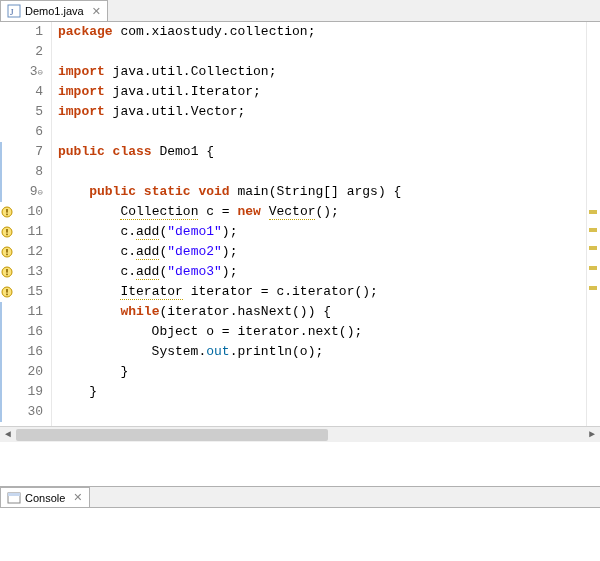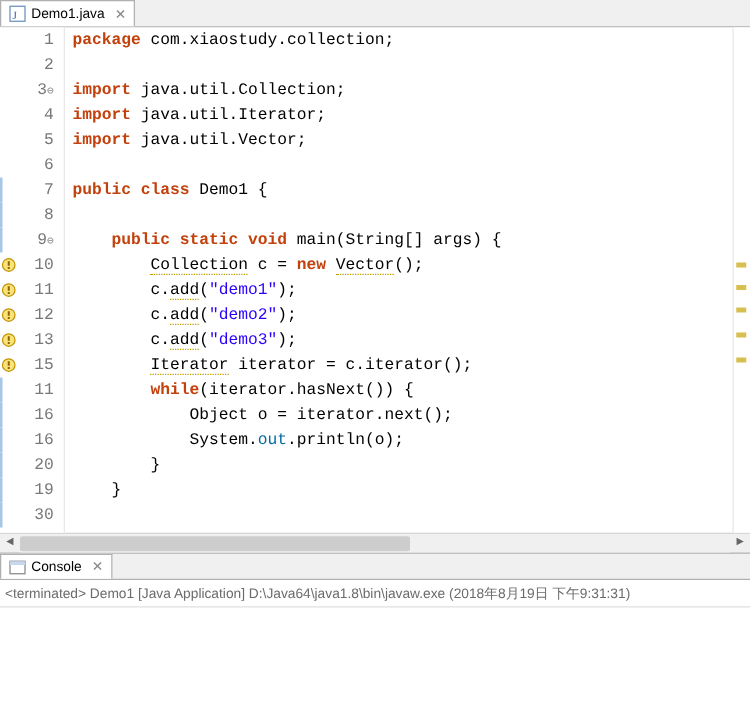--- a/index.html
+++ b/index.html
@@ -95,20 +95,21 @@
   .scroll-track { flex:1; height:14px; background:#f0f0f0; position:relative;}
   .scroll-thumb { position:absolute; left:0; top:1px; height:12px; width:55%; background:#cdcdcd; border-radius:2px;}
   .console-tab-bar {
     display:flex;
     background:#f0f0f0;
     border-top:1px solid #b0b0b0;
     border-bottom:1px solid #b0b0b0;
     height:22px;
     font-family: Tahoma, sans-serif;
     font-size:11px;
+    margin-top:44px;
   }
   .console-area {
     flex:1;
     display:flex;
     flex-direction:column;
     font-size:12px;
   }
   .console-header {
     padding: 3px 4px;
     color:#6b6b6b;
@@ -260,14 +261,13 @@
           <rect x="1" y="2" width="12" height="10" fill="#fff" stroke="#888"></rect>
           <rect x="1" y="2" width="12" height="3" fill="#c8d8ef"></rect>
         </svg>
     </span>
     <span>Console</span>
     <span class="close">✕</span>
   </div>
 </div>
 
 <div class="console-area">
-  <div class="console-header">&lt;terminated&gt; Demo1 [Java Application] D:\Java64\java1.8\bin\javaw.exe (2018年8月19日 下午9:31:31)</div>
 </div>
 
 </body></html>

